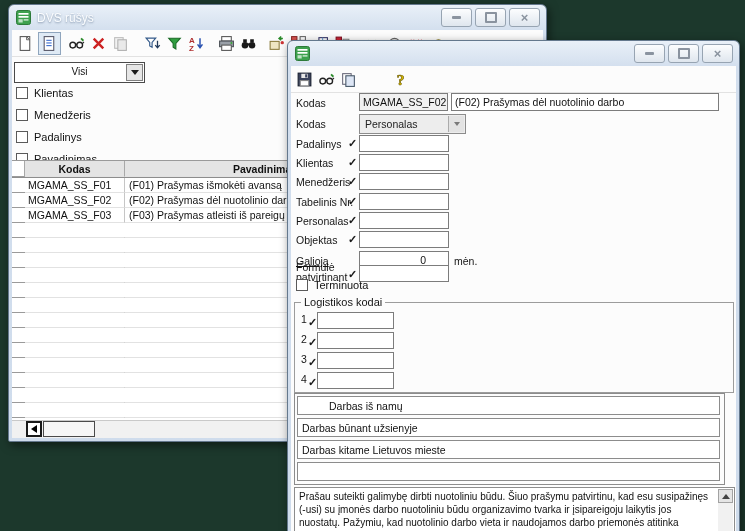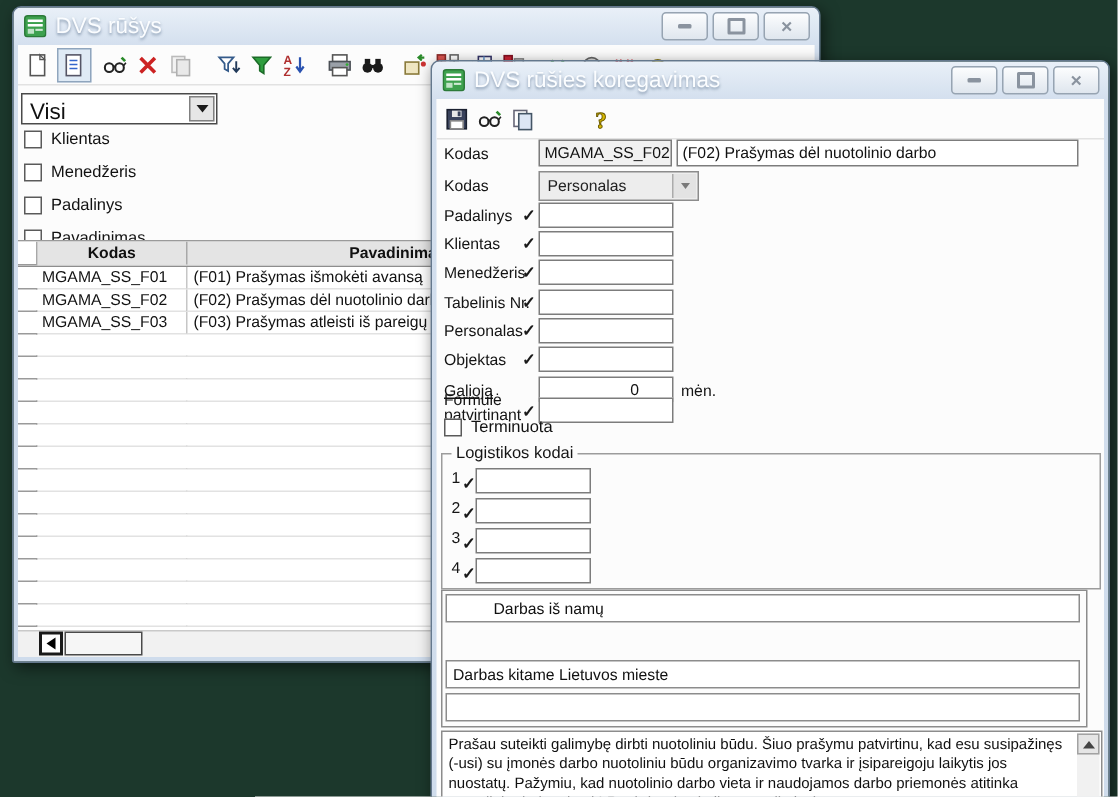--- a/index.html
+++ b/index.html
@@ -6,21 +6,21 @@
     font-family:"Liberation Sans",sans-serif;}
   body{position:relative;background:#1c382c;}
 
   
   .win{position:absolute;background:linear-gradient(#e9f0f8,#d3dfee 26px,#cfdcEC);
     border:1px solid #64788d;border-radius:6px 6px 2px 2px;
     box-shadow:2px 3px 10px rgba(0,0,0,.5);}
   .titlebar{position:absolute;top:0;left:0;right:0;height:25px;display:flex;
     align-items:center;border-radius:5px 5px 0 0;}
   .appicon{width:15px;height:15px;margin-left:7px;flex:0 0 auto;}
-  .title{margin-left:6px;font-size:15px;color:#fbfdff;
+  .title{margin-left:6px;font-size:12px;color:#fbfdff;
     text-shadow:0 1px 2px rgba(110,130,155,.8);white-space:nowrap;}
   .winbtns{margin-left:auto;margin-right:6px;display:flex;gap:3px;}
   .wbtn{width:29px;height:17px;border:1px solid #97a4b2;border-radius:3px;
     background:linear-gradient(#fcfdfe,#dfe6ee);display:flex;align-items:center;
     justify-content:center;cursor:default;}
   .wbtn .bar{width:9px;height:3px;background:#8a939f;border-radius:1px;}
   .wbtn .box{width:8px;height:7px;border:2px solid #8a939f;border-radius:1px;}
   .wbtn .xx{color:#8a939f;font-size:13px;font-weight:bold;line-height:1;margin-top:-1px;}
   .content{position:absolute;top:25px;left:3px;right:3px;bottom:3px;background:#fcfcfc;
     overflow:hidden;}
@@ -30,21 +30,21 @@
     align-items:center;padding-left:4px;column-gap:3px;border-bottom:1px solid #e2e2e2;
     background:#fcfcfc;}
   .ticon{width:19px;height:19px;display:flex;align-items:center;justify-content:center;
     flex:0 0 auto;}
   .ticon.pressed{border:1px solid #8fa5bd;background:#dfeaf5;width:21px;height:21px;}
   .ticon.disabled{opacity:.9;}
 
   
   .combo{position:absolute;left:2px;top:32px;width:131px;height:21px;background:#fff;
     border:1px solid #4a4a4a;box-sizing:border-box;}
-  .combo-text{font-size:15px;color:#111;padding:3px 5px;}
+  .combo-text{font-size:10px;color:#111;padding:3px 5px;text-align:center;}
   .combo-btn{position:absolute;right:1px;top:1px;bottom:1px;width:17px;background:#e6e6e6;
     border:1px solid #808080;box-sizing:border-box;display:flex;align-items:center;
     justify-content:center;}
   .tri-down{width:0;height:0;border-left:4px solid transparent;
     border-right:4px solid transparent;border-top:5px solid #1a1a1a;}
   .cbrow{position:absolute;left:4px;display:flex;align-items:center;height:14px;}
   .cbbox{width:12px;height:12px;background:#fff;border:1px solid #5a5a5a;
     box-sizing:border-box;flex:0 0 auto;}
   .cblabel{margin-left:6px;font-size:11px;color:#111;}
 
@@ -401,21 +401,20 @@
 
 <div class="win" id="win2" style="left:287px;top:40px;width:451px;height:500px;z-index:2;">
   <div class="titlebar">
     <svg class="appicon" viewBox="0 0 15 15">
       <rect x="0.5" y="0.5" width="14" height="14" rx="2" fill="#3da14e" stroke="#2c7a39"></rect>
       <rect x="2.5" y="3" width="10" height="1.7" fill="#fff"></rect>
       <rect x="2.5" y="6" width="10" height="1.7" fill="#fff"></rect>
       <rect x="2.5" y="9.2" width="4.2" height="3.3" fill="#bfe3c6"></rect>
       <rect x="7.6" y="9.2" width="4.9" height="1.4" fill="#cfe9d4"></rect>
     </svg>
-    <span class="title">DVS rūšies koregavimas</span>
     <div class="winbtns">
       <div class="wbtn">
           <span class="bar"></span>
         </div>
       <div class="wbtn">
           <span class="box"></span>
         </div>
       <div class="wbtn">
           <span class="xx">×</span>
         </div>
@@ -513,20 +512,21 @@
           <div class="fcheck" style="left: 13px; top: 53px;">✓</div>
           <div class="finput" style="left: 22px; top: 49px; width: 77px;"></div>
           <div class="lg-num" style="left: 6px; top: 70px;">4</div>
           <div class="fcheck" style="left: 13px; top: 73px;">✓</div>
           <div class="finput" style="left: 22px; top: 69px; width: 77px;"></div>
         </div>
     </div>
 
     <div class="panel">
         <div class="opt-input" style="top: 2px; padding-left: 31px;">Darbas iš namų</div>
+        <div class="opt-input" style="top: 24px;">Darbas būnant užsienyje</div>
         <div class="opt-input" style="top: 46px;">Darbas kitame Lietuvos mieste</div>
         <div class="opt-input" style="top: 68px;"></div>
       </div>
 
     <div class="descbox">
       <div class="desctext">Prašau suteikti galimybę dirbti nuotoliniu būdu. Šiuo prašymu patvirtinu, kad esu susipažinęs (-usi) su įmonės darbo nuotoliniu būdu organizavimo tvarka ir įsipareigoju laikytis jos nuostatų. Pažymiu, kad nuotolinio darbo vieta ir naudojamos darbo priemonės atitinka nuotolinio darbo vietai LR teisės aktų keliamus reikalavimus.</div>
       <div class="vscroll">
         <div class="vs-up">
             <span class="tri-up"></span>
           </div>

